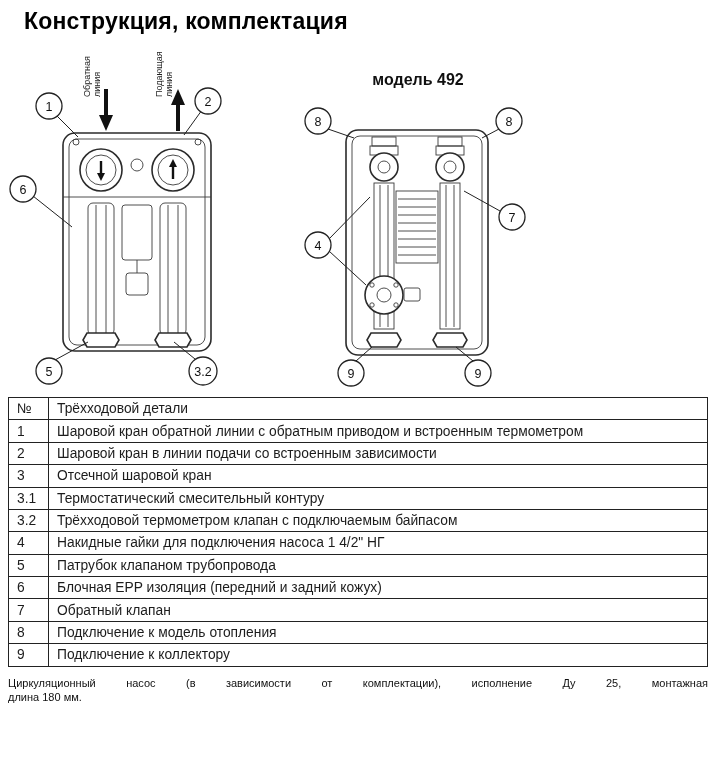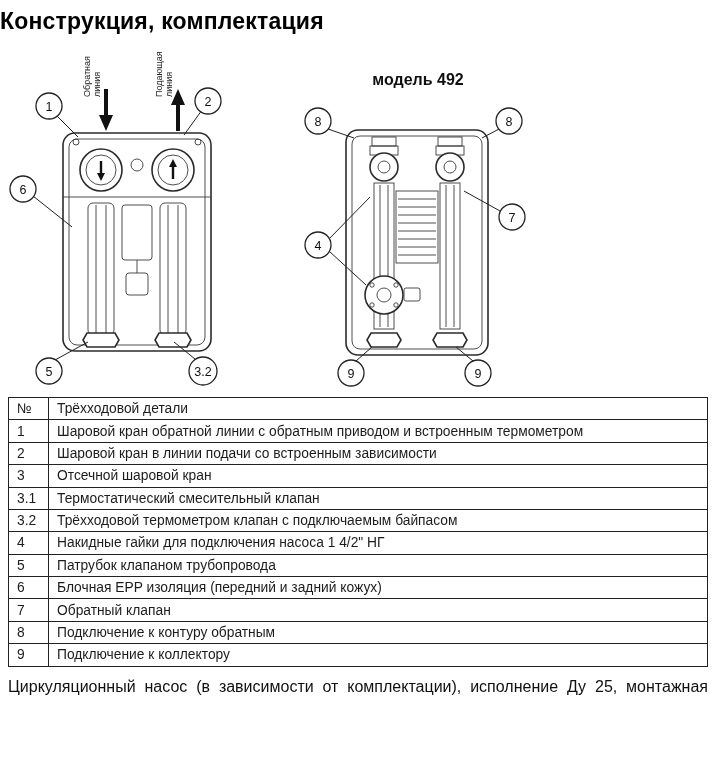--- a/index.html
+++ b/index.html
@@ -2,40 +2,40 @@
 <html><head>
 <meta charset="utf-8">
 <style>
   * { box-sizing: border-box; }
   html, body { margin: 0; padding: 0; }
   body {
     width: 716px; height: 778px; background: #ffffff;
     font-family: "Liberation Sans", sans-serif;
     color: #000; overflow: hidden;
   }
-  .title { font-size: 23px; font-weight: 700; margin: 8px 0 0 0; letter-spacing: 0.2px; }
+  .title { font-size: 23px; font-weight: 700; margin: 8px 0 0 24px; letter-spacing: 0.2px; }
   .figure-area { position: relative; height: 356px; }
   .diagram-svg { position: absolute; top: 10px; }
   #svg-left  { left: 6px; }
   #svg-right { left: 296px; }
   .outline { fill: #fff; stroke: #2b2b2b; stroke-width: 1.6; }
   .thin { fill: none; stroke: #3a3a3a; stroke-width: 0.9; }
   .callout-circle { fill: #fff; stroke: #222; stroke-width: 1.3; }
   .callout-text { font-size: 12.5px; fill: #111; text-anchor: middle; }
   .leader { stroke: #222; stroke-width: 1; fill: none; }
   .vlabel { font-size: 9px; fill: #222; }
   .fig-title { font-size: 16px; font-weight: 600; fill: #101010; text-anchor: middle; }
   .parts-table { border-collapse: collapse; width: 700px; margin: 6px 8px 0 8px; table-layout: fixed; }
   .parts-table th, .parts-table td {
     border: 1px solid #222; font-size: 13.8px; font-weight: 400;
     text-align: left; padding: 3.2px 8px; color: #1c1c1c;
     white-space: nowrap; overflow: hidden;
   }
   .col-num { width: 40px; }
-  .footer { margin: 9px 8px 0 8px; font-size: 16px; color: #101010; line-height: 1.35; }
+  .footer { margin: 9px 8px 0 8px; font-size: 11px; color: #101010; line-height: 1.35; }
   .justify { text-align: justify; text-align-last: justify; }
 </style>
 </head>
 <body>
 
 <div class="page">
 
   <h1 class="title">Конструкция, комплектация</h1>
 
   <div class="figure-area">
@@ -229,21 +229,21 @@
       <tr>
           <td>2</td>
           <td>Шаровой кран в линии подачи со встроенным зависимости</td>
         </tr>
       <tr>
           <td>3</td>
           <td>Отсечной шаровой кран</td>
         </tr>
       <tr>
           <td>3.1</td>
-          <td>Термостатический смесительный клапан</td>
+          <td>Термостатический смесительный контуру</td>
         </tr>
       <tr>
           <td>3.2</td>
           <td>Трёхходовой термометром клапан с подключаемым байпасом</td>
         </tr>
       <tr>
           <td>4</td>
           <td>Накидные гайки для подключения насоса 1 4/2" НГ</td>
         </tr>
       <tr>
@@ -253,26 +253,27 @@
       <tr>
           <td>6</td>
           <td>Блочная EPP изоляция (передний и задний кожух)</td>
         </tr>
       <tr>
           <td>7</td>
           <td>Обратный клапан</td>
         </tr>
       <tr>
           <td>8</td>
-          <td>Подключение к контуру обратным</td>
+          <td>Подключение к модель отопления</td>
         </tr>
       <tr>
           <td>9</td>
           <td>Подключение к коллектору</td>
         </tr>
     </tbody>
   </table>
 
   <div class="footer">
     <div class="justify">Циркуляционный насос (в зависимости от комплектации), исполнение Ду 25, монтажная</div>
+    <div>длина 180 мм.</div>
   </div>
 
 </div>
 
 </body></html>

